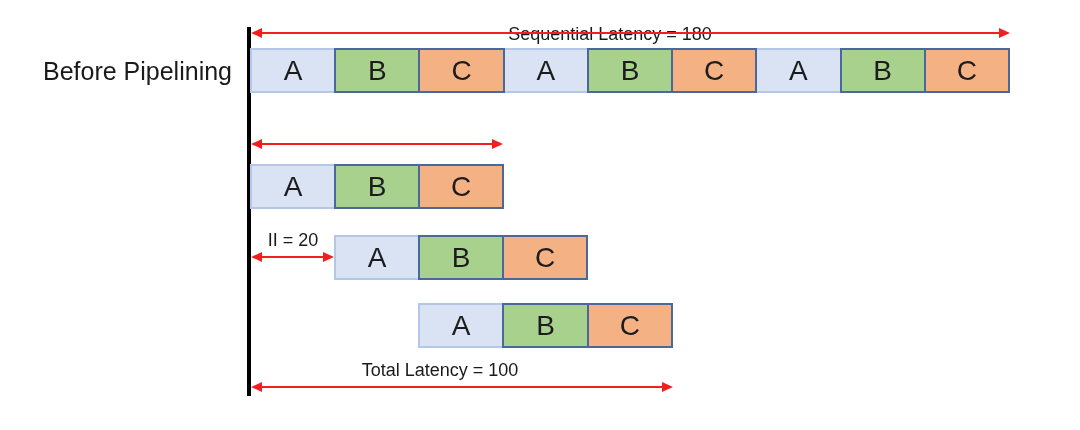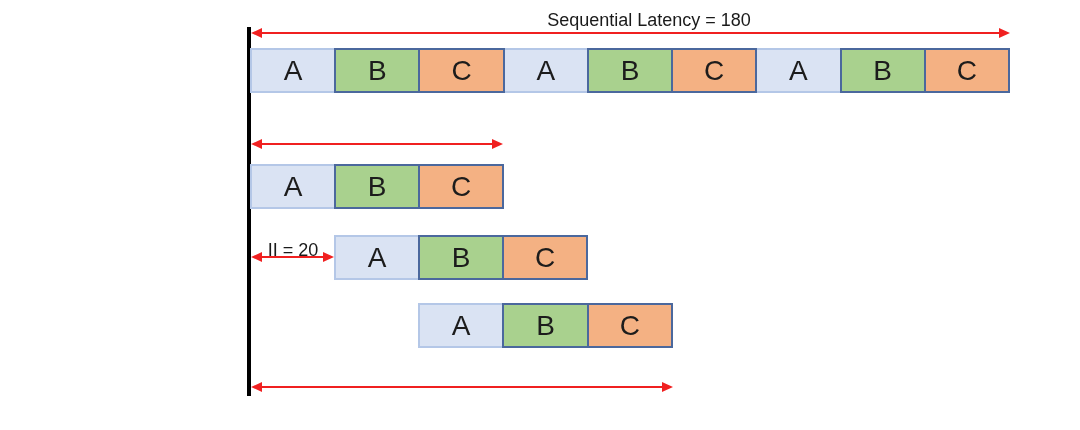--- a/index.html
+++ b/index.html
@@ -39,23 +39,23 @@
   .cell + .cell { margin-left:-2px; }
   .stage-A { background:var(--a-fill,#dae3f3); border-color:var(--a-border,#b4c7e7); z-index:0; }
   .stage-B { background:var(--b-fill,#a9d18e); border-color:var(--b-border,#4b689d); z-index:1; }
   .stage-C { background:var(--c-fill,#f4b183); border-color:var(--c-border,#4b689d); z-index:1; }
 
   
   .ann-label {
     position:absolute; transform:translateX(-50%);
     font-size:18px; white-space:nowrap; color:#1a1a1a;
   }
-  .ann-seq   { left:610px; top:10px;margin-left:39px;   }
+  .ann-seq   { left:610px; top:24px;   }
   .ann-iter  { left:374px; top:119px; }
-  .ann-ii    { left:293px; top:240px; }
+  .ann-ii    { left:293px; top:230px; }
   .ann-total { left:440px; top:360px; }
 
   
   .arrow { position:absolute; height:10px; display:flex; align-items:center; }
   .arrow .line { flex:1; height:2px; background:var(--arrow,#f02020); }
   .arrow .head-l {
     width:0; height:0; border-style:solid;
     border-width:5px 11px 5px 0;
     border-color:transparent var(--arrow,#f02020) transparent transparent;
   }
@@ -67,20 +67,21 @@
   .arrow-seq   { left:251px; top:28px;  width:759px; }
   .arrow-iter  { left:251px; top:139px; width:252px; }
   .arrow-ii    { left:251px; top:252px; width:83px;  }
   .arrow-total { left:251px; top:382px; width:422px; }
 </style>
 </head>
 <body>
 
 <div class="canvas">
 
+  <div class="side-label before">Before Pipelining</div>
 
 
   <div class="timeline"></div>
 
   <div class="ann-label ann-seq">Sequential Latency = 180</div>
   <div class="arrow arrow-seq">
     <span class="head-l"></span>
     <span class="line"></span>
     <span class="head-r"></span>
   </div>
@@ -121,19 +122,20 @@
       <div class="cell stage-B">B</div>
       <div class="cell stage-C">C</div>
     </div>
 
   <div class="stage-row row-a3">
       <div class="cell stage-A">A</div>
       <div class="cell stage-B">B</div>
       <div class="cell stage-C">C</div>
     </div>
 
+  <div class="ann-label ann-total">Total Latency = 100</div>
   <div class="arrow arrow-total">
     <span class="head-l"></span>
     <span class="line"></span>
     <span class="head-r"></span>
   </div>
 
 </div>
 
 </body></html>

